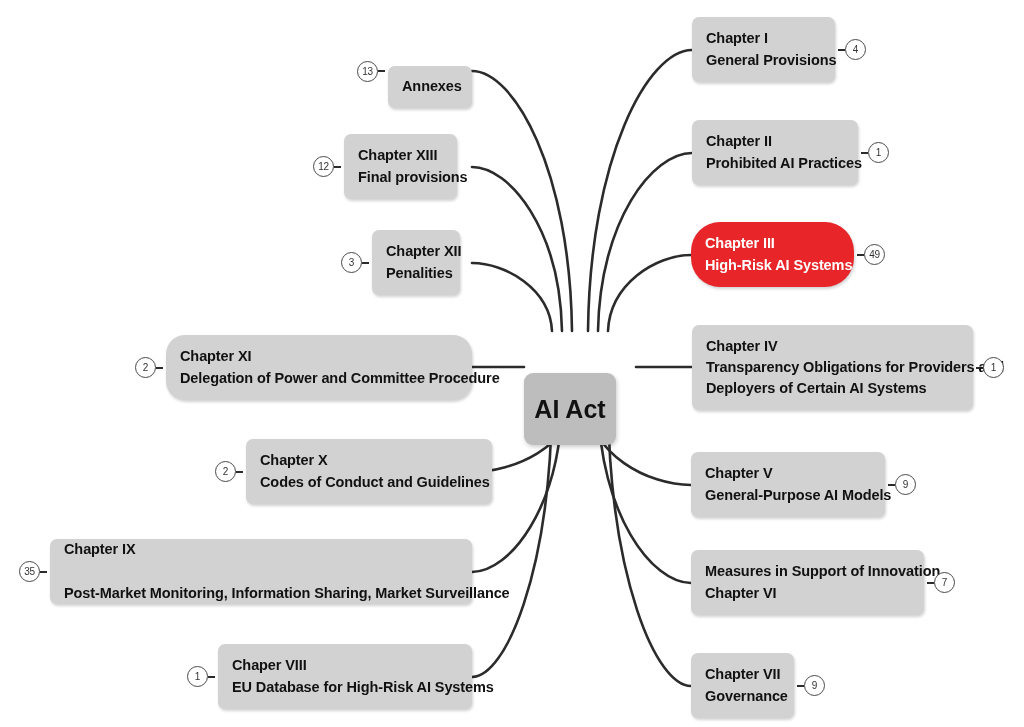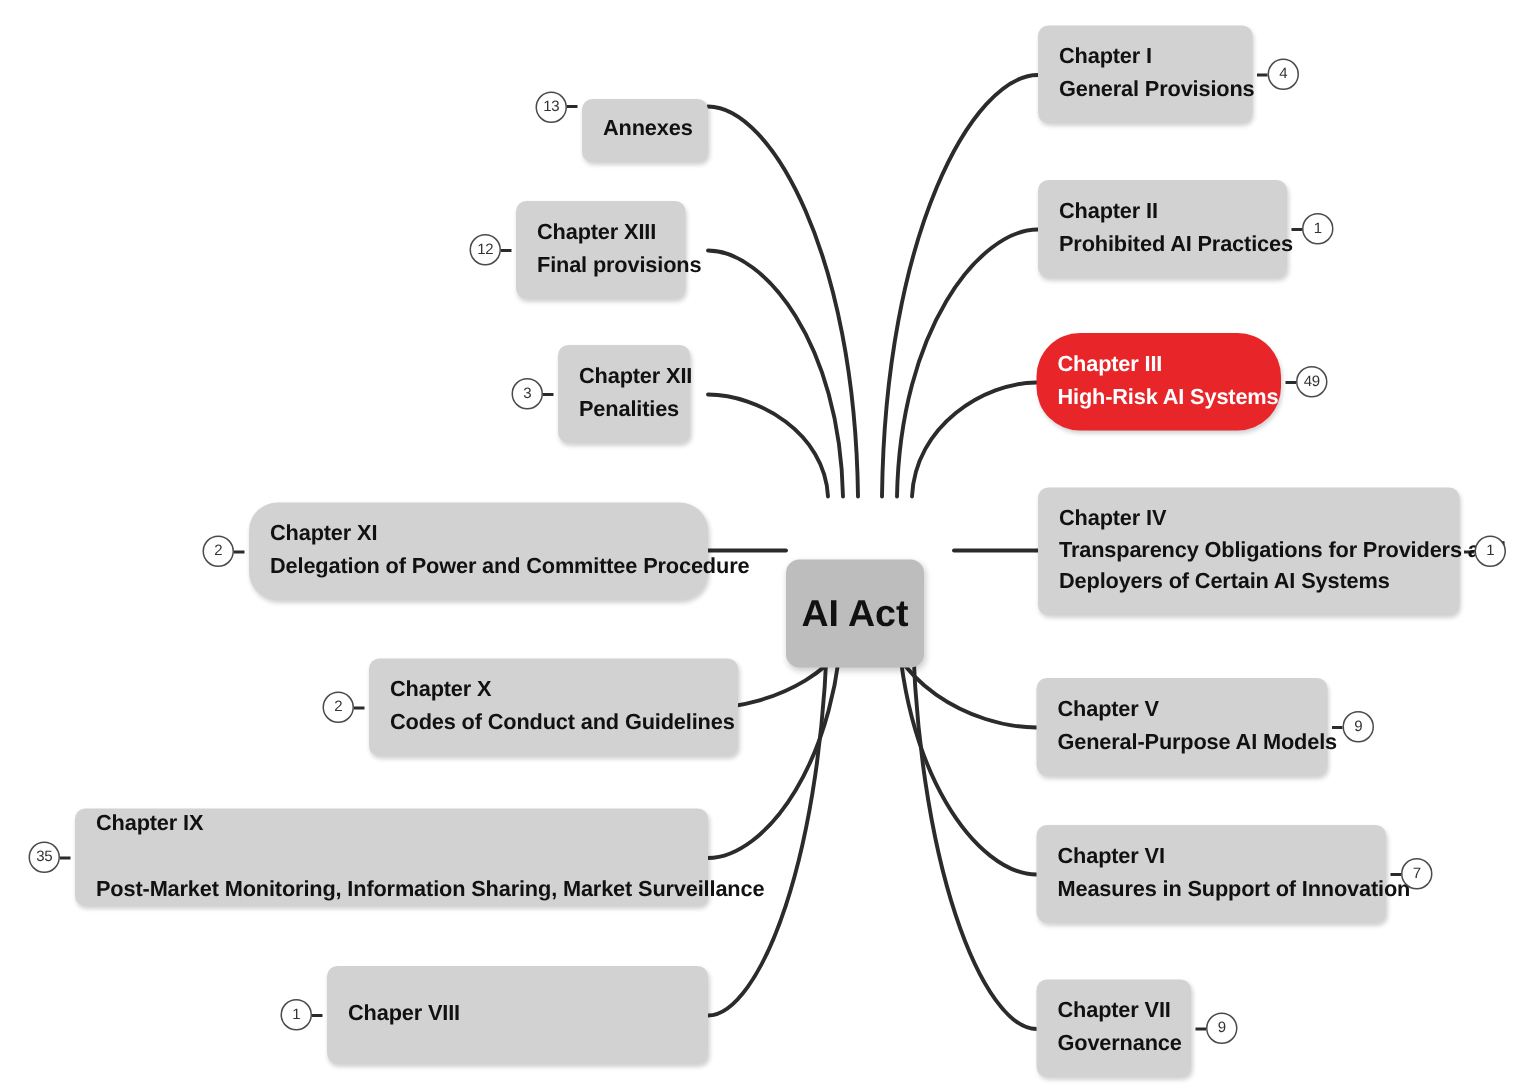--- a/index.html
+++ b/index.html
@@ -122,22 +122,22 @@
       </div>
       <div class="badge" style="left: 983px; top: 357px;">1</div>
       <div class="badge-stub" style="top: 366.5px; left: 976px;"></div>
       <div class="node" style="left: 691px; top: 452px; width: 194px; height: 65px;">
         <div class="node-line">Chapter V</div>
         <div class="node-line">General-Purpose AI Models</div>
       </div>
       <div class="badge" style="left: 895px; top: 474px;">9</div>
       <div class="badge-stub" style="top: 483.5px; left: 888px;"></div>
       <div class="node" style="left: 691px; top: 550px; width: 233px; height: 65px;">
+        <div class="node-line">Measures in Support of Innovation</div>
         <div class="node-line">Chapter VI</div>
-        <div class="node-line">Measures in Support of Innovation</div>
       </div>
       <div class="badge" style="left: 934px; top: 572px;">7</div>
       <div class="badge-stub" style="top: 581.5px; left: 927px;"></div>
       <div class="node" style="left: 691px; top: 653px; width: 103px; height: 65px;">
         <div class="node-line">Chapter VII</div>
         <div class="node-line">Governance</div>
       </div>
       <div class="badge" style="left: 804px; top: 675px;">9</div>
       <div class="badge-stub" style="top: 684.5px; left: 797px;"></div>
       <div class="node" style="left: 388px; top: 50px; width: 84px; height: 42px; margin-top: 16px;">
@@ -170,17 +170,18 @@
       <div class="badge" style="left: 215px; top: 461px;">2</div>
       <div class="badge-stub" style="top: 470.5px; left: 236px;"></div>
       <div class="node" style="left: 50px; top: 539px; width: 422px; height: 65px; gap: 23px;">
         <div class="node-line">Chapter IX</div>
         <div class="node-line">Post-Market Monitoring, Information Sharing, Market Surveillance</div>
       </div>
       <div class="badge" style="left: 19px; top: 561px;">35</div>
       <div class="badge-stub" style="top: 570.5px; left: 40px;"></div>
       <div class="node" style="left: 218px; top: 644px; width: 254px; height: 65px;">
         <div class="node-line">Chaper VIII</div>
+        <div class="node-line">EU Database for High-Risk AI Systems</div>
       </div>
       <div class="badge" style="left: 187px; top: 666px;">1</div>
       <div class="badge-stub" style="top: 675.5px; left: 208px;"></div>
     </div>
 </div>
 
 </body></html>

